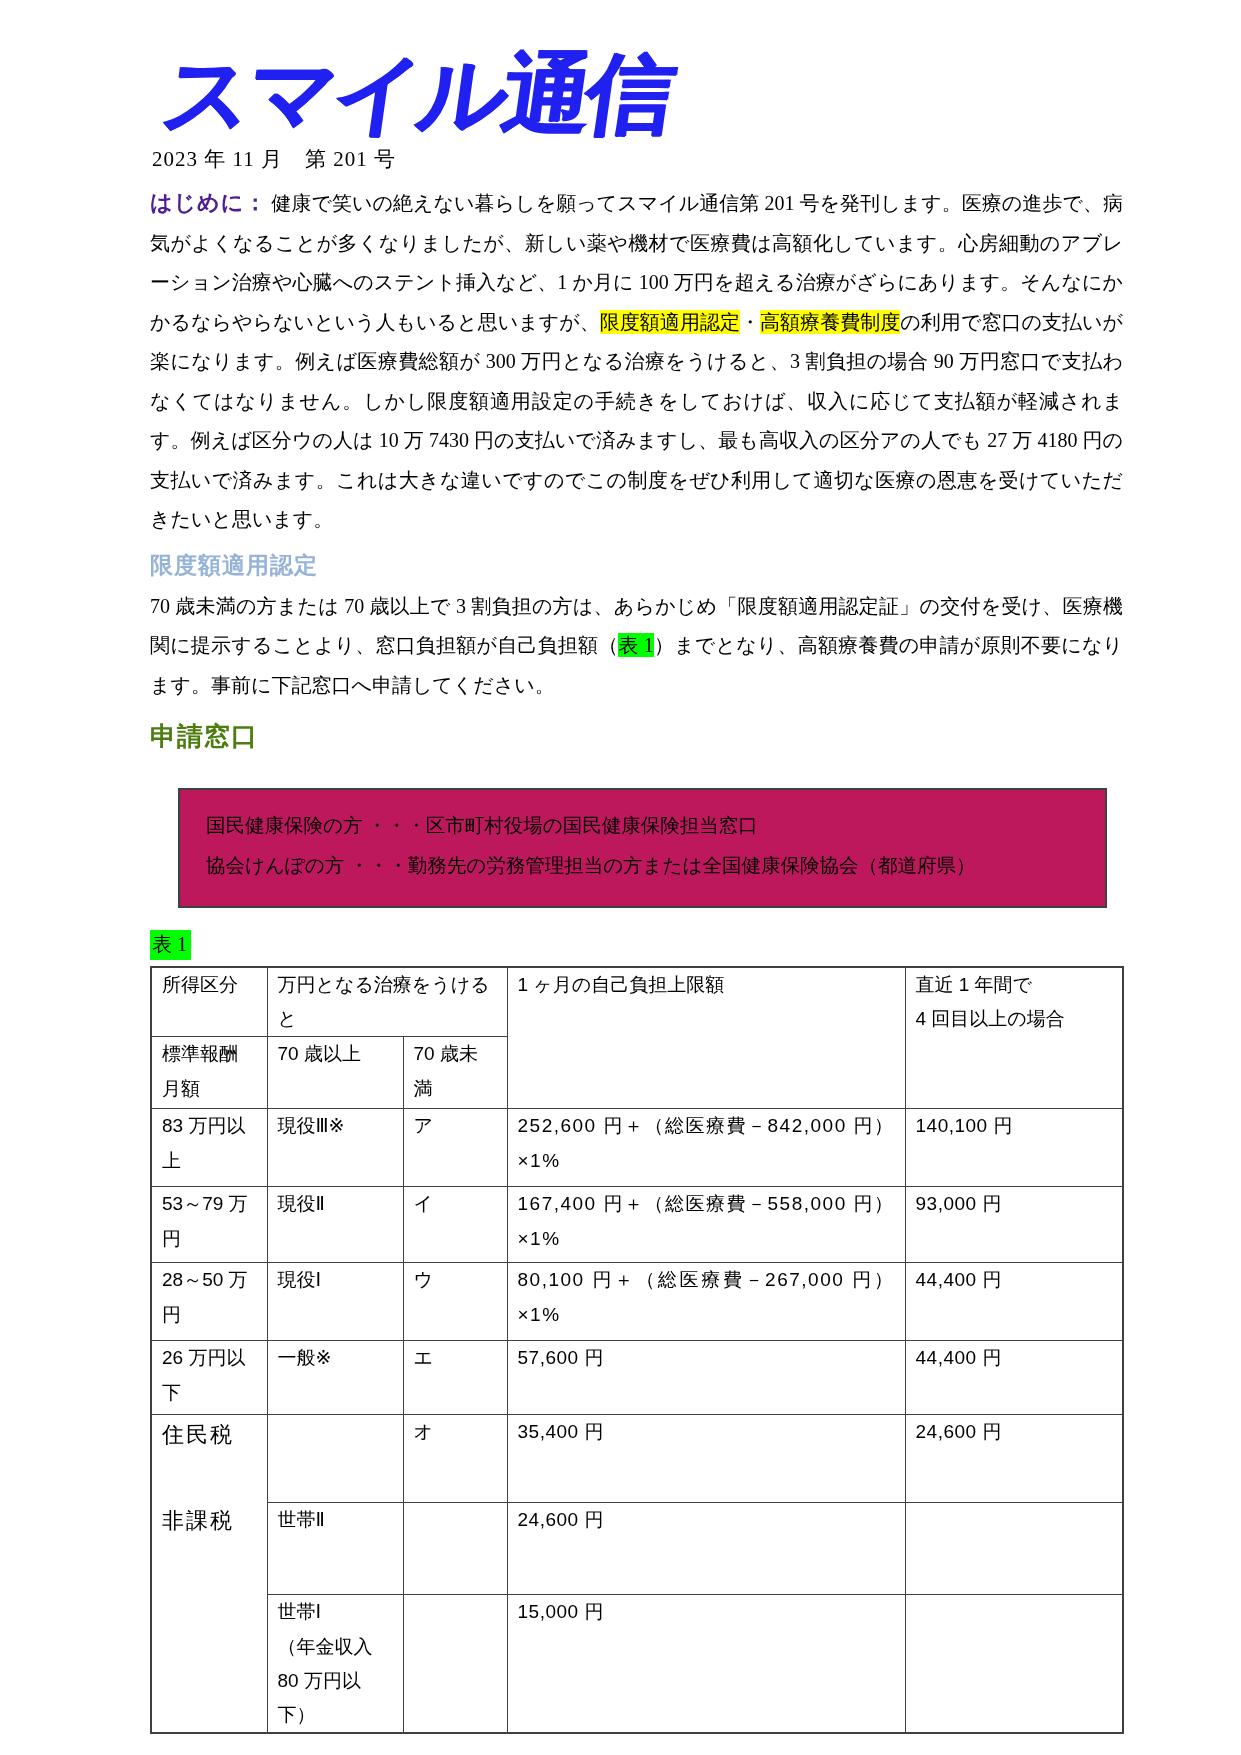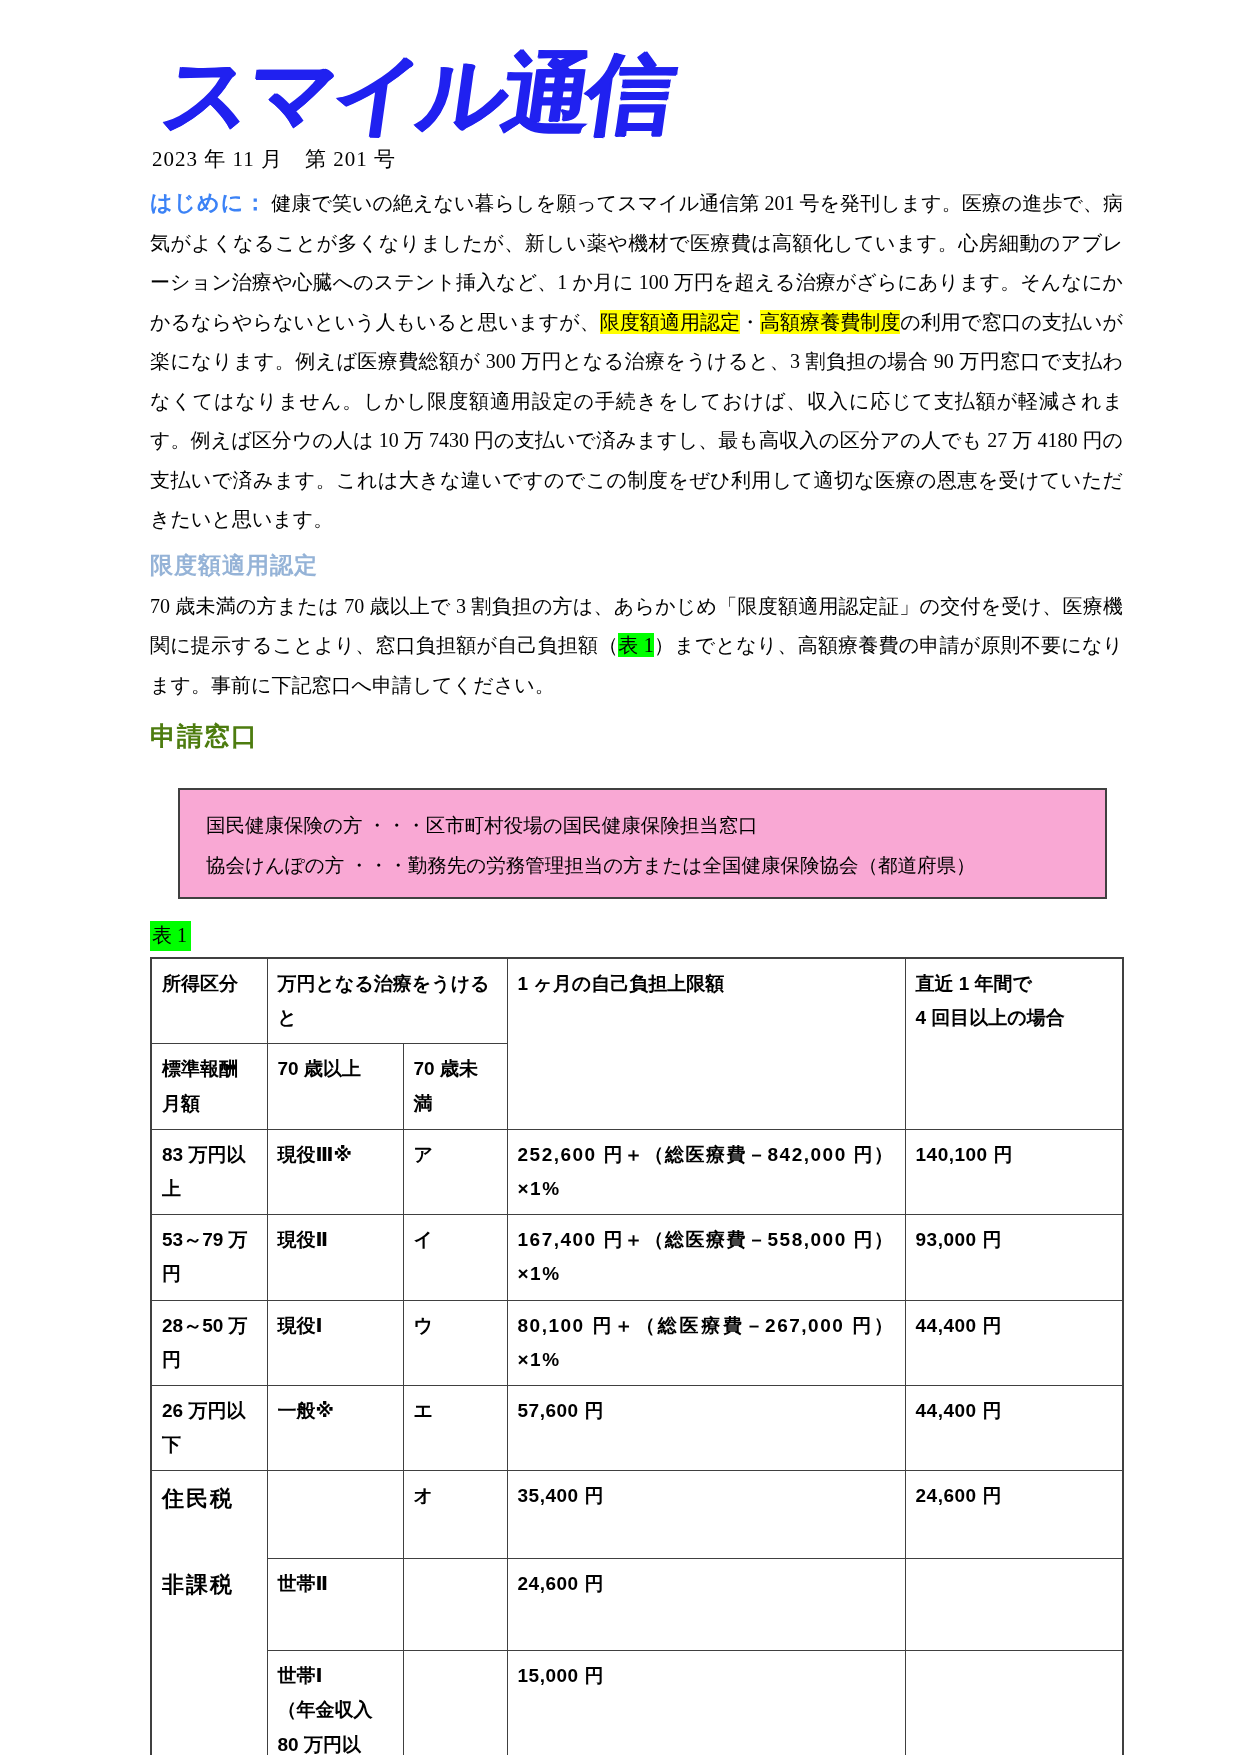--- a/index.html
+++ b/index.html
@@ -39,21 +39,21 @@
   .bodytext{
     font-size:20px;
     line-height:39.5px;
     text-align:justify;
     margin:0 0 6px 0;
   }
   .inline-head{
     font-family:Liberation Serif, serif;
     font-weight:bold;
     font-size:22px;
-    color:#3b82f6;
+    color:#4c1d95;
     letter-spacing:1px;
     padding-right:4px;
   }
   mark.yellow{background:#ffff00;color:#000;padding:1px 0;}
   mark.green{background:#00ff00;color:#000;padding:1px 0;}
 
   .sec-head-light{
     font-family:"Liberation Sans","DejaVu Sans",sans-serif;
     font-weight:bold;
     font-size:23px;
@@ -66,50 +66,49 @@
     font-weight:bold;
     font-size:26px;
     color:#4d7c0f;
     letter-spacing:1px;
     margin:14px 0 0 0;
   }
 
   
   .info-box{
     margin:34px 16px 22px 28px;
-    background:#f9a8d4;
+    background:#be185d;
     border:2px solid #404040;
-    padding:16px 20px 11px 26px;
+    padding:16px 20px 20px 26px;
     font-size:19.5px;
     line-height:40px;
   }
 
   
   .tbl-label{
     display:inline-block;
     font-size:20px;
     background:#00ff00;
     padding:1px 4px 2px 2px;
     margin:0 0 6px 0;
   }
   table.benefits{
     border-collapse:collapse;
     table-layout:fixed;
     width:972px;
   }
   table.benefits td{
     border:1.5px solid #404040;
     vertical-align:top;
-    padding:8px 10px;
+    padding:0 10px;
     font-family:"Liberation Sans","DejaVu Sans",sans-serif;
     font-size:19px;
     line-height:1.8;
     box-sizing:border-box;
     overflow:hidden;
-    font-weight:bold;
   }
   table.benefits{border:2px solid #404040;}
   td.formula{
     font-family:"Liberation Serif","DejaVu Serif",serif;
     font-size:20px;
     letter-spacing:1.5px;
     text-align:justify;
     line-height:2.0;
   }
   td.amount{

